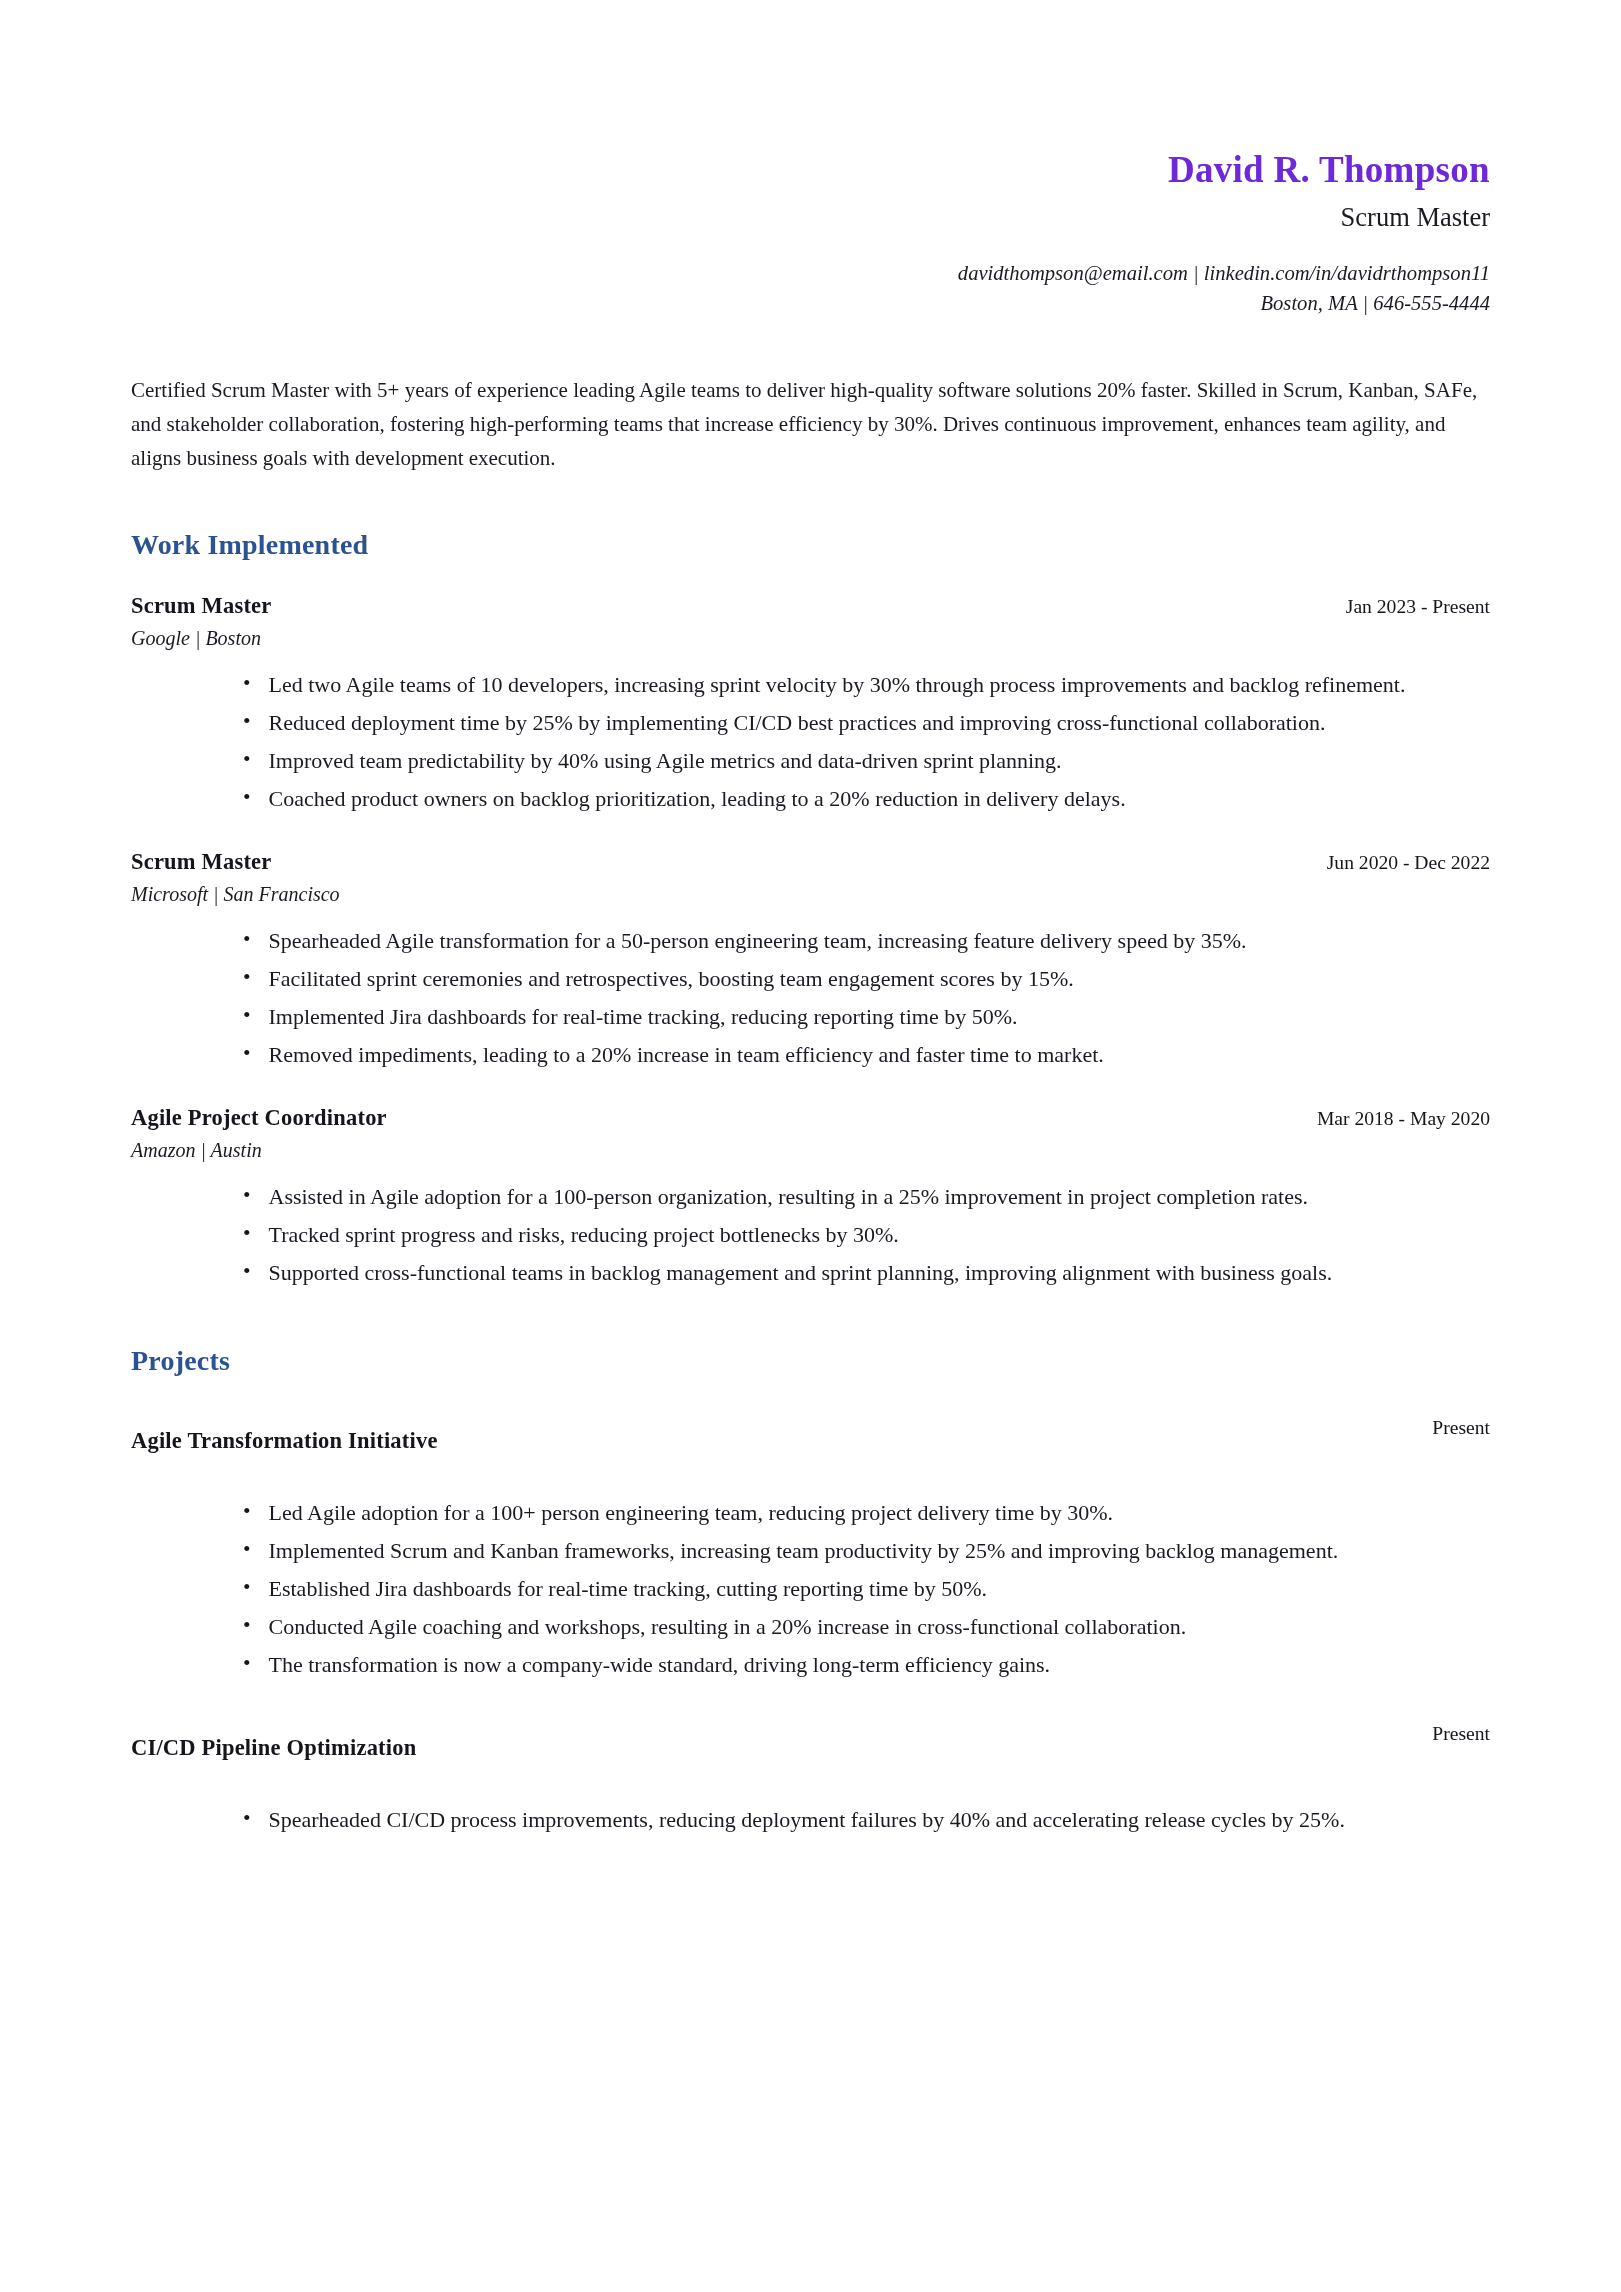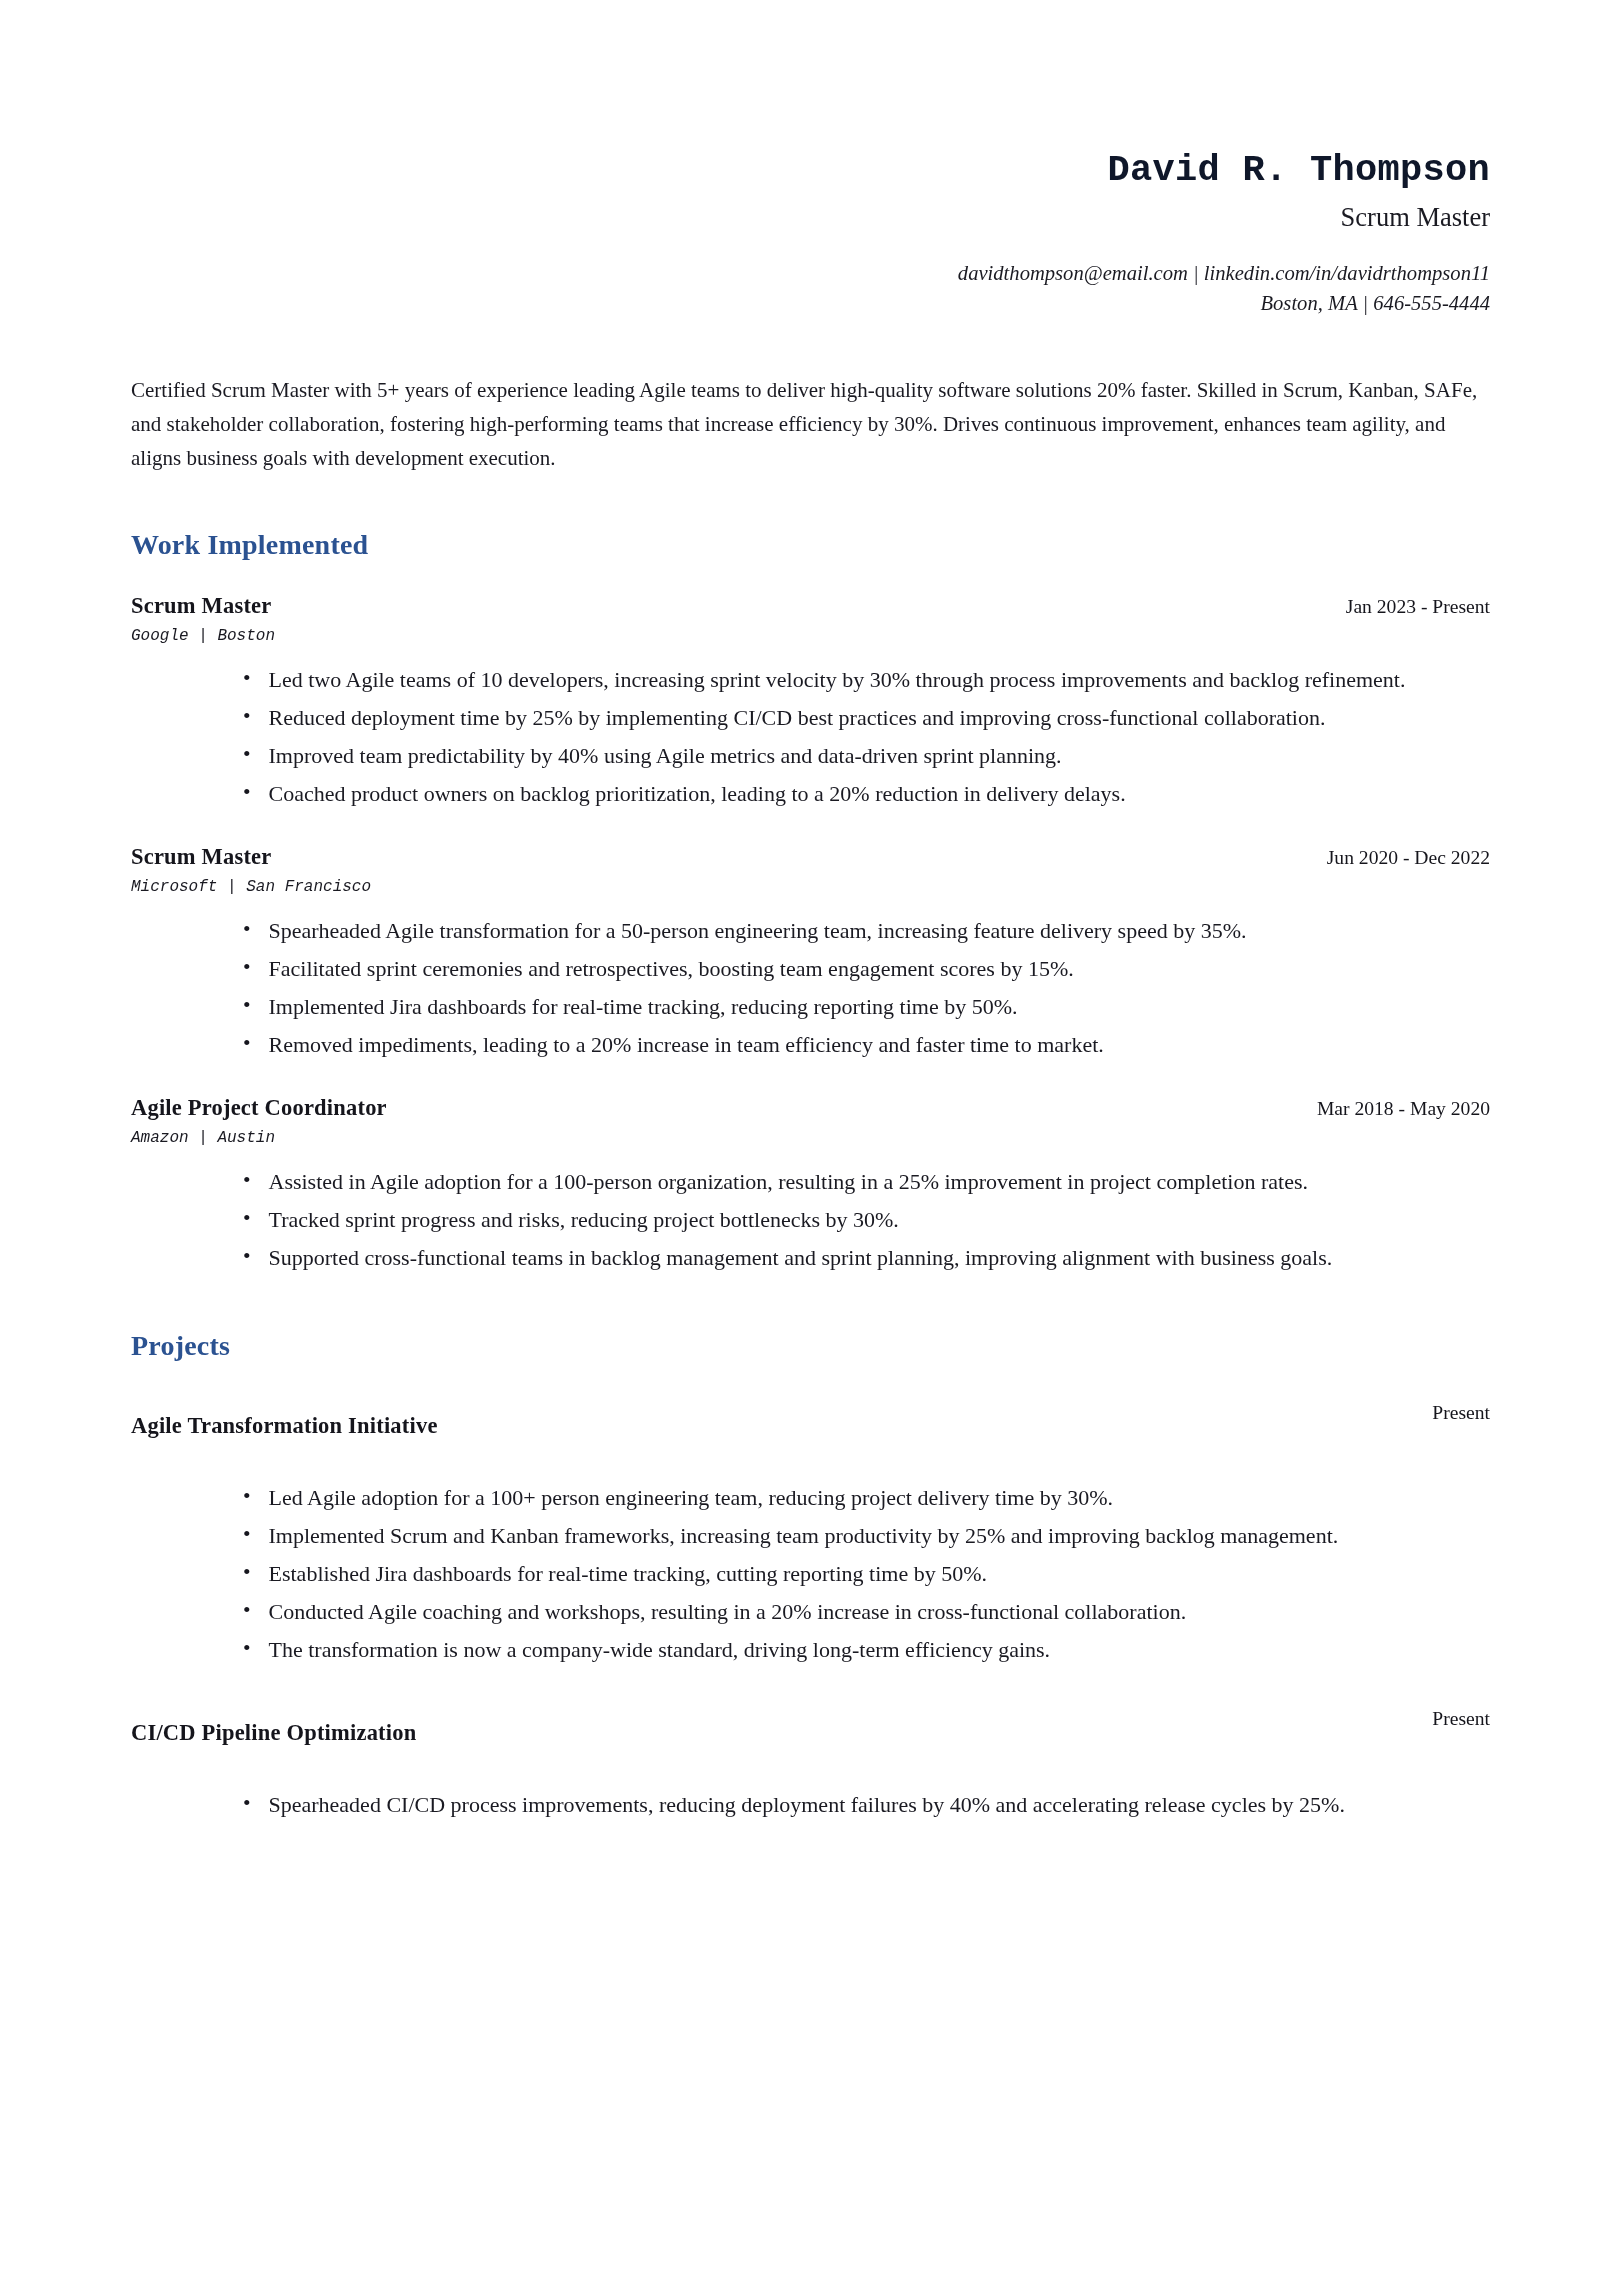--- a/index.html
+++ b/index.html
@@ -26,25 +26,24 @@
   }
 
   
   .header {
     padding-top: 149px;
     text-align: right;
   }
   .full-name {
     font-size: 37px;
     font-weight: bold;
-    color: #0f172a;
+    color: #6d28d9;
     letter-spacing: 0.3px;
     line-height: 1.15;
     margin: 0;
-    font-family: Liberation Mono, monospace;
   }
   .job-title-sub {
     font-size: 26.5px;
     font-weight: normal;
     color: #1a1a22;
     line-height: 1.3;
     margin: 8.8px 0 0 0;
   }
   .contact-block {
     margin-top: 24.5px;
@@ -89,25 +88,24 @@
     letter-spacing: 0.2px;
   }
   .entry-date {
     font-size: 19.6px;
     font-weight: normal;
     color: #15151c;
     white-space: nowrap;
     text-align: right;
   }
   .entry-org {
-    font-size: 16px;
+    font-size: 20px;
     font-style: italic;
     color: #1a1a22;
     margin-top: 7.8px;
-    font-family: Liberation Mono, monospace;
   }
 
   
   .project-row {
     display: flex;
     align-items: flex-start;
     justify-content: space-between;
     width: 100%;
     margin-top: 40px;
   }

